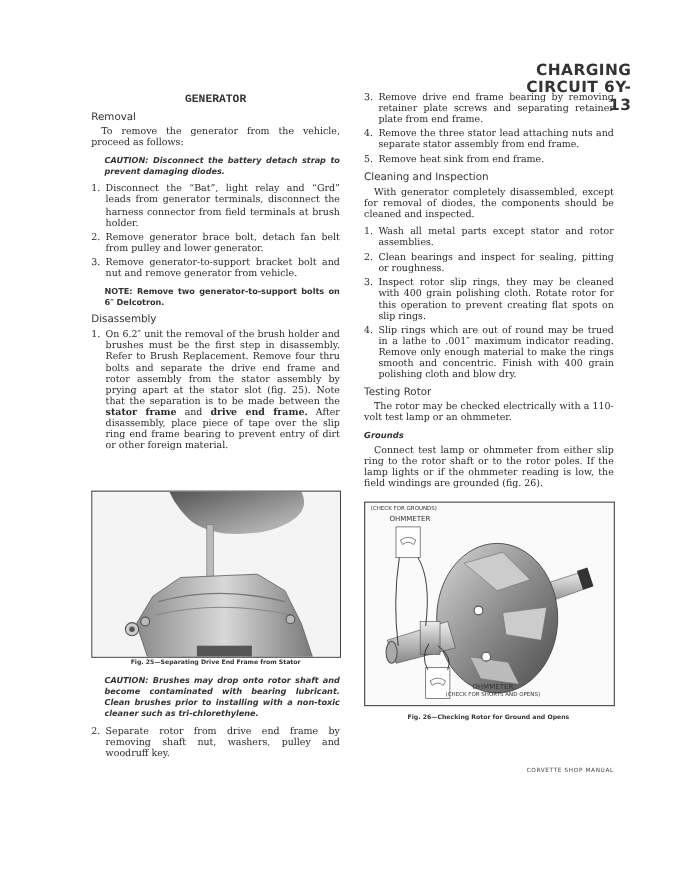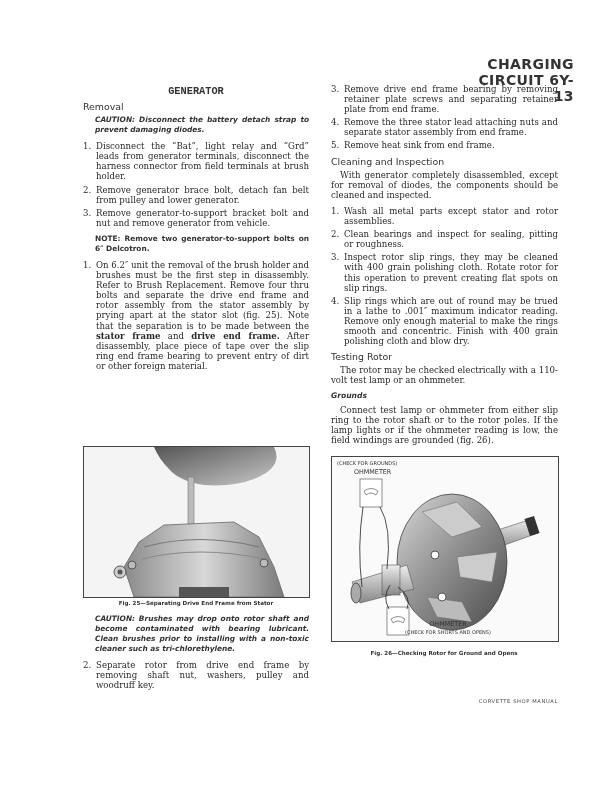--- a/index.html
+++ b/index.html
@@ -45,27 +45,29 @@
   b.inline { font-weight: bold; }
 </style>
 </head>
 <body>
 
 <div class="page-header">CHARGING CIRCUIT 6Y-13</div>
 
 <div class="col col-left">
   <div class="section-title">GENERATOR</div>
   <h2>Removal</h2>
+  <p>To remove the generator from the vehicle, proceed as follows:</p>
   <div class="caution">CAUTION: Disconnect the battery detach strap to prevent damaging diodes.</div>
   <ol>
     <li><span class="num">1.</span><span>Disconnect the “Bat”, light relay and “Grd” leads from generator terminals, disconnect the harness connector from field terminals at brush holder.</span></li>
     <li><span class="num">2.</span><span>Remove generator brace bolt, detach fan belt from pulley and lower generator.</span></li>
     <li><span class="num">3.</span><span>Remove generator-to-support bracket bolt and nut and remove generator from vehicle.</span></li>
   </ol>
   <div class="note">NOTE: Remove two generator-to-support bolts on 6″ Delcotron.</div>
+  <h2>Disassembly</h2>
   <ol>
     <li><span class="num">1.</span><span>On 6.2″ unit the removal of the brush holder and brushes must be the first step in disassembly. Refer to Brush Replacement. Remove four thru bolts and separate the drive end frame and rotor assembly from the stator assembly by prying apart at the stator slot (fig. 25). Note that the separation is to be made between the </span><b class="inline">stator frame</b><span> and </span><b class="inline">drive end frame.</b><span> After disassembly, place piece of tape over the slip ring end frame bearing to prevent entry of dirt or other foreign material.</span></li>
   </ol>
 </div>
 
 <div class="figure fig25">
   <svg width="225" height="150" viewBox="0 0 225 150">
     <defs>
       <linearGradient id="g25" x1="0" x2="1" y1="0" y2="0">
         <stop offset="0" stop-color="#8a8a8a"></stop>

